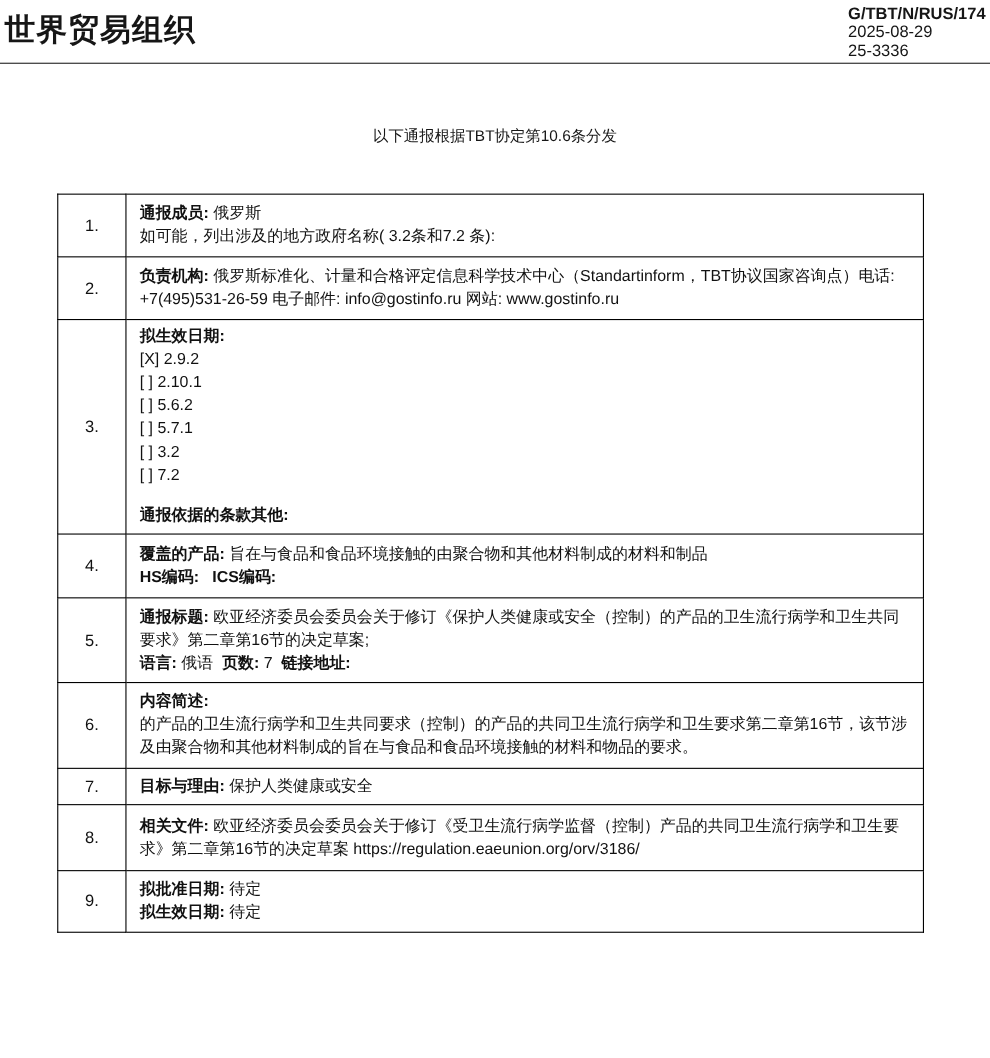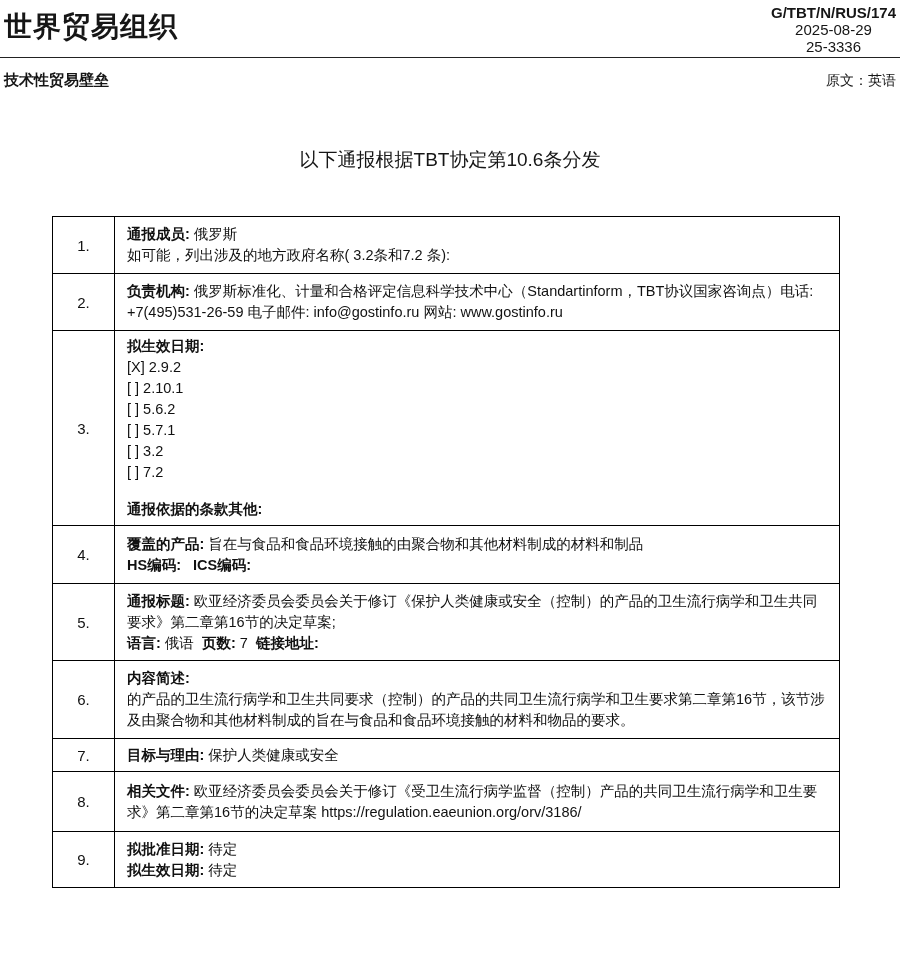--- a/index.html
+++ b/index.html
@@ -6,33 +6,33 @@
   body{
     width:900px;height:962px;overflow:hidden;background:#ffffff;
     font-family:"Liberation Sans","DejaVu Sans",sans-serif;
     color:#111;
   }
   .page{width:900px;height:962px;position:relative;}
 
   
   .header-top{display:flex;justify-content:space-between;align-items:flex-start;padding:4px 4px 0 4px;}
   .org-title{font-size:28px;font-weight:bold;letter-spacing:1px;margin-top:4px;color:#161616;}
-  .doc-meta{text-align:center;font-size:15px;line-height:17px;color:#161616;}
+  .doc-meta{text-align:left;font-size:15px;line-height:17px;color:#161616;}
   .doc-meta .doc-number{font-weight:bold;}
   .rule{border-top:1px solid #222;margin:2px 0 0 0;width:100%;}
   .header-sub{display:flex;justify-content:space-between;align-items:flex-end;padding:13px 4px 0 4px;}
   .committee{font-size:15px;font-weight:bold;color:#161616;}
   .orig-lang{font-size:14px;color:#161616;}
 
   
   .notif-title{
     margin:48px 0 0 0;text-align:center;
     font-size:27px;font-weight:bold;letter-spacing:5px;
   }
-  .subtitle{margin:57px 0 0 0;text-align:center;font-size:19px;color:#161616;}
+  .subtitle{margin:57px 0 0 0;text-align:center;font-size:14px;color:#161616;}
 
   
   table.notif{
     border-collapse:collapse;margin:43px 0 0 52px;width:788px;
     table-layout:fixed;font-size:14.5px;color:#111;
   }
   table.notif td{border:1px solid #000;vertical-align:middle;}
   td.num{width:61px;text-align:center;font-size:15px;padding:0;}
   td.content{padding:5px 12px;line-height:21px;}
   .para{min-height:21px;}
@@ -59,24 +59,20 @@
     <div class="org-title">世界贸易组织</div>
     <div class="doc-meta">
       <div class="doc-number">G/TBT/N/RUS/174</div>
       <div>2025-08-29</div>
       <div>25-3336</div>
     </div>
   </div>
 
   <div class="rule"></div>
 
-  <div class="header-sub">
-    <div class="committee">技术性贸易壁垒</div>
-    <div class="orig-lang">原文：英语</div>
-  </div>
 
 
   <div class="subtitle">以下通报根据TBT协定第10.6条分发</div>
 
   <table class="notif">
     <tbody id="table-body">
         <tr>
           <td class="num">1.</td>
           <td class="content">
             <div class="para"><span class="bold">通报成员:</span><span> 俄罗斯</span></div>

